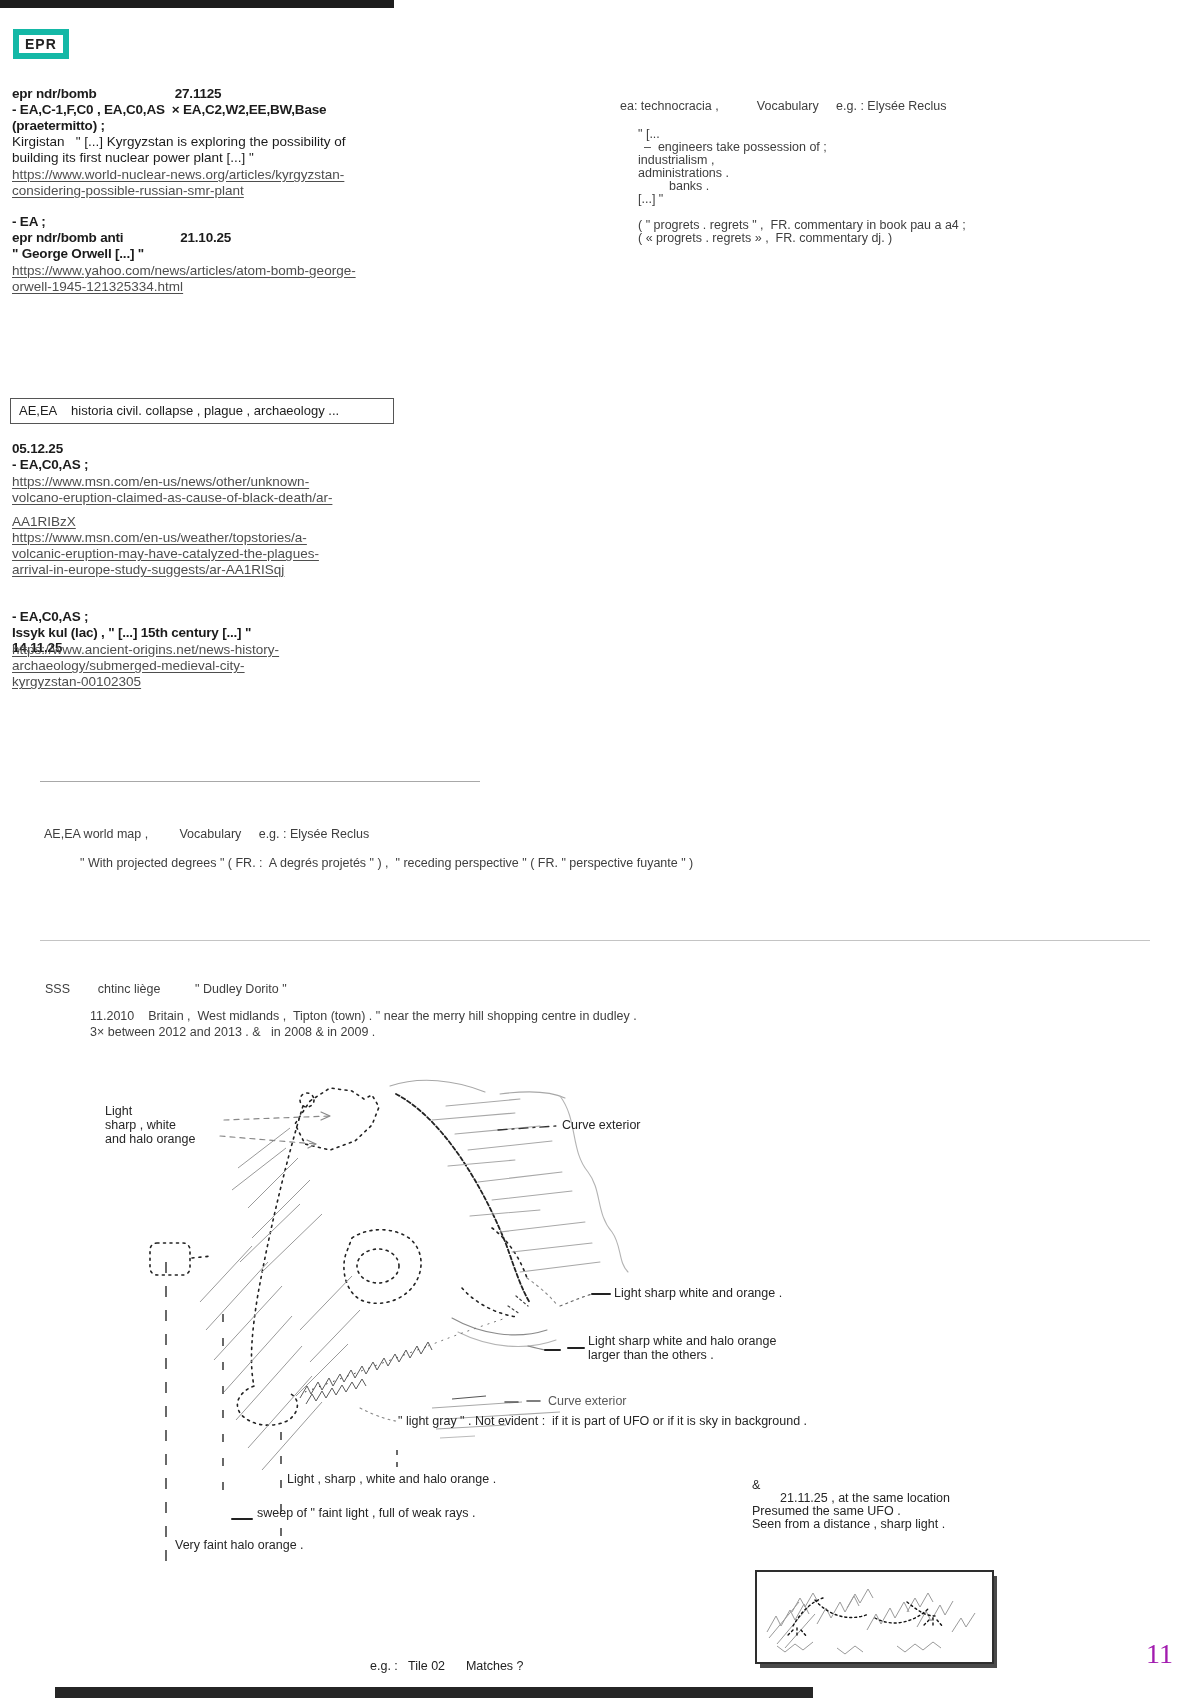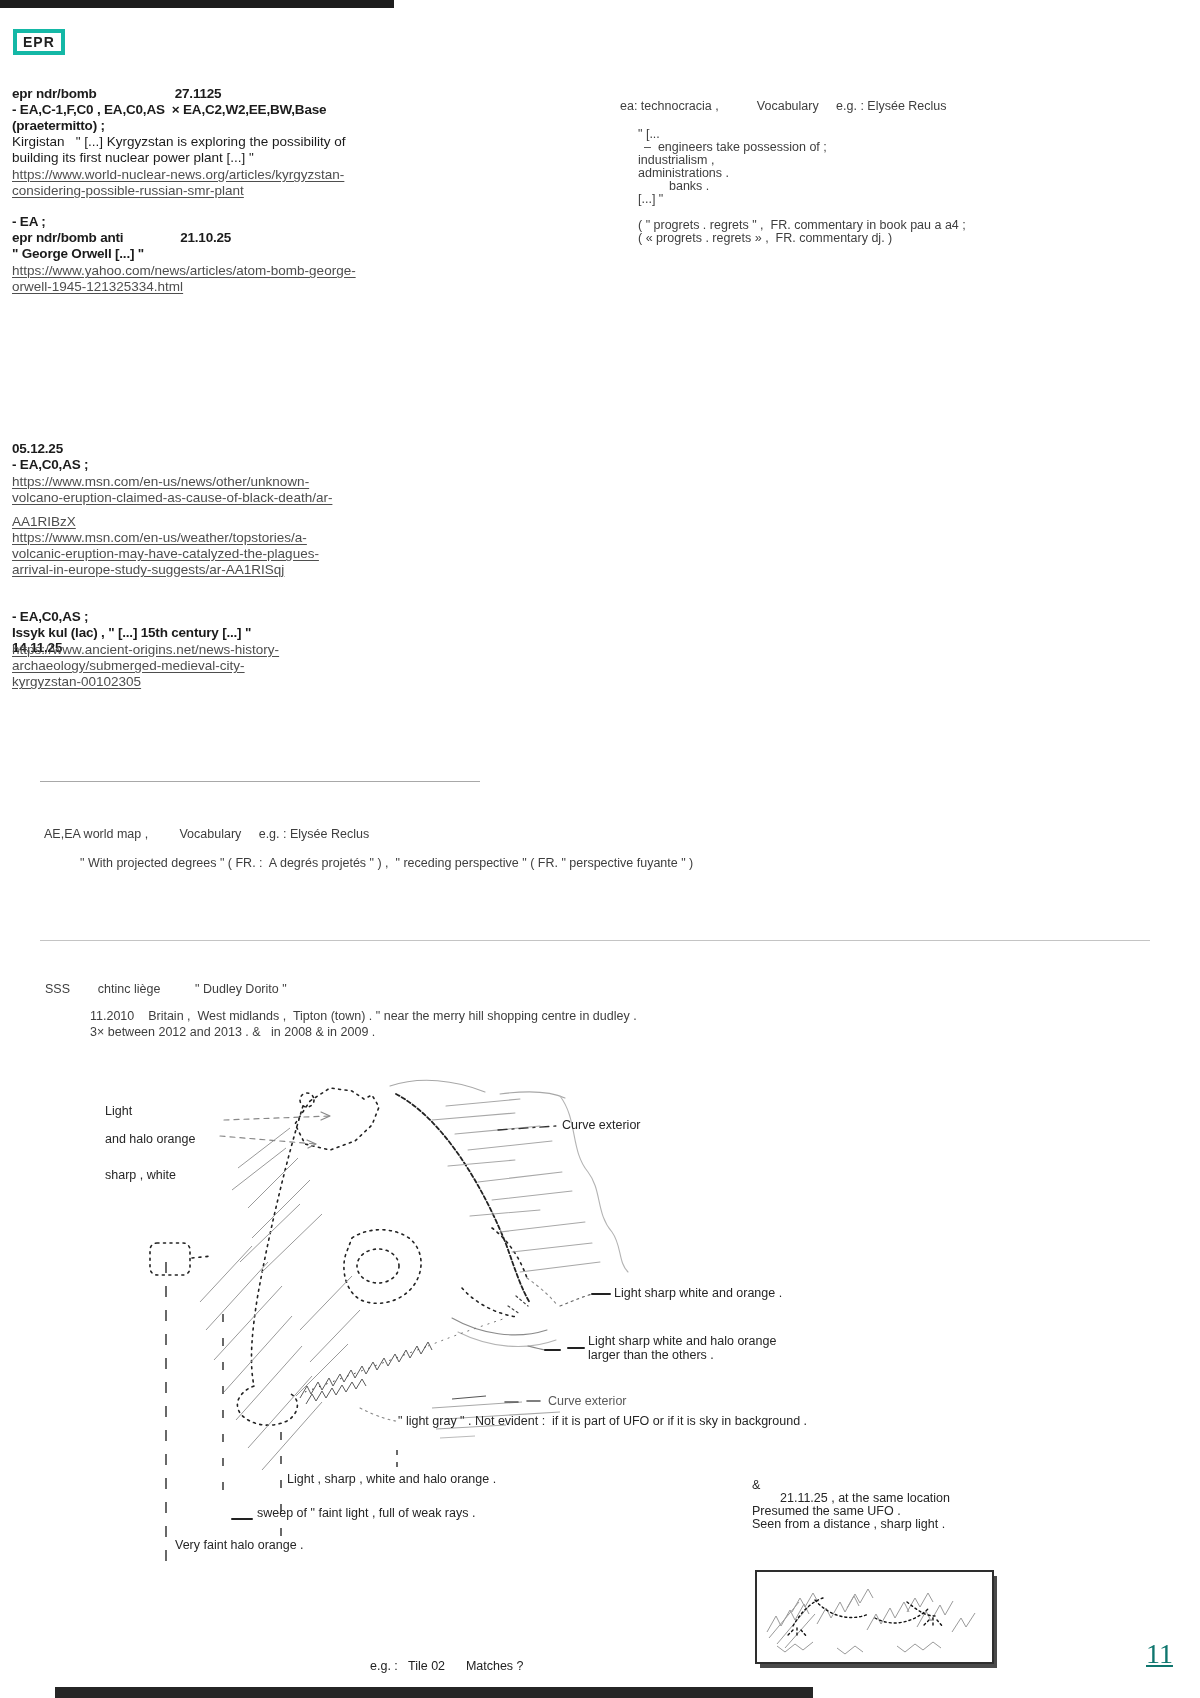--- a/index.html
+++ b/index.html
@@ -7,28 +7,28 @@
         font-family:"Liberation Sans",sans-serif;}
   .t{position:absolute;white-space:pre;font-size:13.5px;line-height:16px;color:#1b1b1b;}
   .b{font-weight:bold;letter-spacing:-0.2px;}
   .lnk{color:#4e4e4e;text-decoration:underline;text-underline-offset:2px;}
   .g{color:#3e3e3e;}
   .s12{font-size:12.5px;line-height:13.5px;}
   .lbl{font-size:12.5px;line-height:14px;color:#262626;}
   .faded{color:#5a5a5a;}
   .bar{position:absolute;background:#1d1d1d;}
   .hr{position:absolute;height:1px;background:#a8a8a8;}
-  .epr-box{position:absolute;left:13px;top:29px;border:4px solid #14b8a6;padding:1px 6px;
+  .epr-box{position:absolute;left:13px;top:29px;border:6px solid #14b8a6;padding:1px 6px;
            font-size:14px;font-weight:600;letter-spacing:1px;color:#222;text-align:right;}
   .hist-box{position:absolute;left:10px;top:398px;width:374px;height:24px;border:1px solid #555;
             font-size:13px;line-height:24px;padding-left:8px;color:#1d1d1d;white-space:pre;}
   .frame{position:absolute;left:755px;top:1570px;width:235px;height:90px;background:#fff;
          border:2px solid #2e2e2e;box-shadow:4px 5px 0 -1px #4a4a4a;}
   .pagenum{position:absolute;left:1146px;top:1638px;font-family:"Liberation Serif",serif;
-           font-size:28px;color:#0f766e;text-decoration:underline;}
+           font-size:28px;color:#a21caf;}
   svg{position:absolute;}
 </style>
 </head>
 <body>
 
 <div class="page">
 
   <div class="bar" style="left:0;top:0;width:394px;height:8px;"></div>
   <div class="bar" style="left:55px;top:1687px;width:758px;height:11px;background:#262626;"></div>
 
@@ -50,20 +50,21 @@
   <div class="t g s12" style="left:620px;top:100px;">ea: technocracia ,           Vocabulary     e.g. : Elysée Reclus</div>
   <div class="t g s12" style="left:638px;top:128px;">" [...</div>
   <div class="t g s12" style="left:644px;top:141px;">–  engineers take possession of ;</div>
   <div class="t g s12" style="left:638px;top:154px;">industrialism ,</div>
   <div class="t g s12" style="left:638px;top:167px;">administrations .</div>
   <div class="t g s12" style="left:669px;top:180px;">banks .</div>
   <div class="t g s12" style="left:638px;top:193px;">[...] "</div>
   <div class="t g s12" style="left:638px;top:219px;">( " progrets . regrets " ,  FR. commentary in book pau a a4 ;</div>
   <div class="t g s12" style="left:638px;top:232px;">( « progrets . regrets » ,  FR. commentary dj. )</div>
 
+  <div class="hist-box">AE,EA    historia civil. collapse , plague , archaeology ...</div>
   <div class="t b" style="left:12px;top:441px;">05.12.25</div>
   <div class="t b" style="left:12px;top:457px;">- EA,C0,AS ;</div>
   <div class="t lnk" style="left:12px;top:474px;">https://www.msn.com/en-us/news/other/unknown-</div>
   <div class="t lnk" style="left:12px;top:490px;">volcano-eruption-claimed-as-cause-of-black-death/ar-</div>
   <div class="t lnk" style="left:12px;top:506px;margin-top:8px;">AA1RIBzX</div>
   <div class="t lnk" style="left:12px;top:530px;">https://www.msn.com/en-us/weather/topstories/a-</div>
   <div class="t lnk" style="left:12px;top:546px;">volcanic-eruption-may-have-catalyzed-the-plagues-</div>
   <div class="t lnk" style="left:12px;top:562px;">arrival-in-europe-study-suggests/ar-AA1RISqj</div>
   <div class="t b" style="left:12px;top:593px;margin-top:47px;">14.11.25</div>
   <div class="t b" style="left:12px;top:609px;">- EA,C0,AS ;</div>
@@ -165,21 +166,21 @@
       <path d="M528,1346 C536,1348 540,1349 545,1350" stroke="#888" stroke-width="1.2"></path>
       <path d="M545,1350 L560,1350 M568,1348 L584,1348" stroke="#222" stroke-width="2"></path>
       <path d="M505,1402 L518,1402 M527,1401 L540,1401" stroke="#555" stroke-width="1.6"></path>
       <path d="M360,1408 C380,1418 390,1420 396,1421" stroke="#888" stroke-width="1.1" stroke-dasharray="2 4"></path>
       <path d="M232,1519 L252,1519" stroke="#222" stroke-width="2"></path>
       <path d="M516,1296 L528,1306 M508,1306 L520,1314" stroke="#444" stroke-width="1.2" stroke-dasharray="2 3"></path>
     </g>
   </svg>
 
   <div class="t lbl" style="left:105px;top:1104px;">Light</div>
-  <div class="t lbl" style="left:105px;top:1168px;">sharp , white</div>
+  <div class="t lbl" style="left:105px;top:1118px;">sharp , white</div>
   <div class="t lbl" style="left:105px;top:1132px;">and halo orange</div>
   <div class="t lbl" style="left:562px;top:1118px;">Curve exterior</div>
   <div class="t lbl" style="left:614px;top:1286px;">Light sharp white and orange .</div>
   <div class="t lbl" style="left:588px;top:1334px;">Light sharp white and halo orange</div>
   <div class="t lbl" style="left:588px;top:1348px;">larger than the others .</div>
   <div class="t lbl faded" style="left:548px;top:1394px;">Curve exterior</div>
   <div class="t lbl" style="left:398px;top:1414px;">" light gray " . Not evident :  if it is part of UFO or if it is sky in background .</div>
   <div class="t lbl" style="left:287px;top:1472px;">Light , sharp , white and halo orange .</div>
   <div class="t lbl" style="left:257px;top:1506px;">sweep of " faint light , full of weak rays .</div>
   <div class="t lbl" style="left:175px;top:1538px;">Very faint halo orange .</div>

